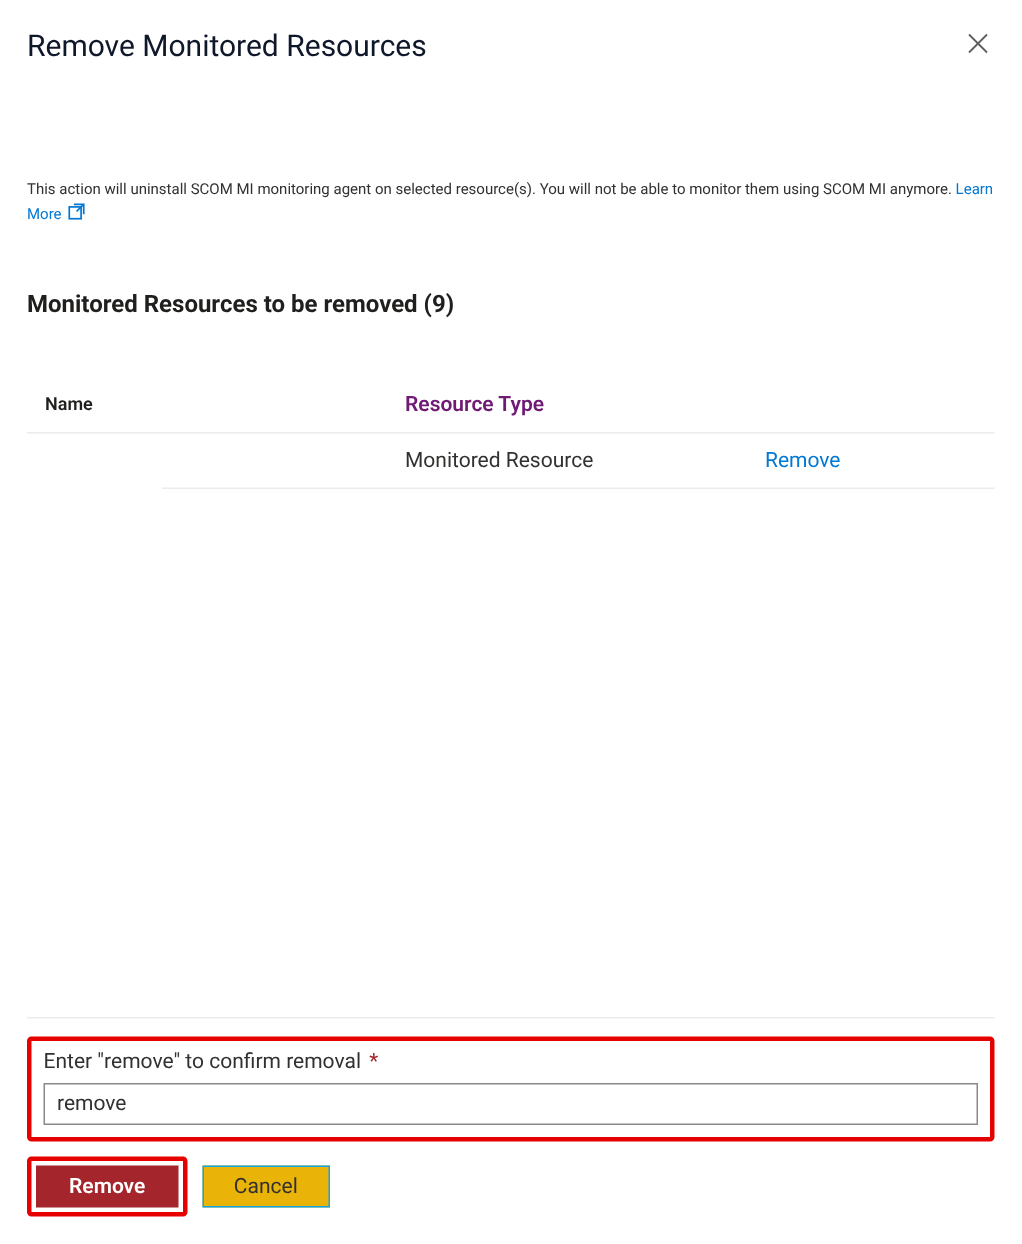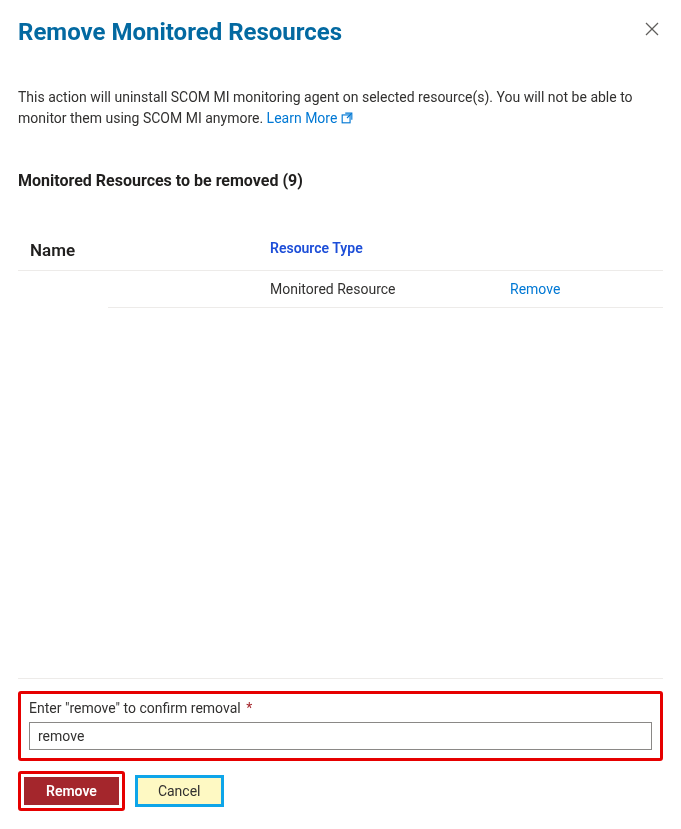--- a/index.html
+++ b/index.html
@@ -18,45 +18,46 @@
       flex-direction: column;
       padding: 18px 18px 18px 18px;
     }
     .dialog-header {
       display: flex;
       justify-content: space-between;
       align-items: flex-start;
       margin-bottom: 40px;
     }
     .dialog-title {
-      font-size: 24px;
-      font-weight: 700;
-      color: #0369a1;
+      font-size: 20px;
+      font-weight: 400;
+      color: #0f172a;
       line-height: 1.2;
     }
     .close-btn {
       background: none;
       border: none;
       cursor: pointer;
       padding: 4px;
       color: #605e5c;
       display: flex;
       align-items: center;
       justify-content: center;
     }
     .close-btn svg {
       width: 14px;
       height: 14px;
       stroke: currentColor;
     }
     .description {
-      font-size: 14px;
+      font-size: 10px;
       line-height: 1.5;
       color: #323130;
       margin-bottom: 40px;
+      margin-top: 36px;
     }
     .learn-more-link {
       color: #0078d4;
       text-decoration: none;
       cursor: pointer;
     }
     .external-icon {
       display: inline-block;
       vertical-align: -2px;
       margin-left: 3px;
@@ -67,29 +68,29 @@
       color: #201f1e;
       margin-bottom: 30px;
     }
     .table-header {
       display: flex;
       padding: 20px 12px 10px 12px;
       border-bottom: 1px solid #edebe9;
     }
     .col-name {
       flex: 0 0 240px;
-      font-size: 17px;
+      font-size: 12px;
       font-weight: 600;
       color: #201f1e;
     }
     .col-type {
       flex: 0 0 240px;
       font-size: 14px;
       font-weight: 600;
-      color: #1d4ed8;
+      color: #701a75;
     }
     .table-row {
       display: flex;
       align-items: flex-end;
       padding: 10px 12px;
       border-bottom: 1px solid #edebe9;
       margin-left: 90px;
     }
     .cell-name {
       flex: 0 0 150px;
@@ -158,23 +159,23 @@
       background: #a4262c;
       color: #fff;
       border: none;
       padding: 6px 22px;
       font-size: 14px;
       font-weight: 600;
       cursor: pointer;
       font-family: inherit;
     }
     .secondary-btn {
-      background: #fef9c3;
-      color: #323130;
-      border: 3px solid #0ea5e9;
+      background: #eab308;
+      color: #323130;
+      border: 1px solid #0ea5e9;
       padding: 5px 20px;
       font-size: 14px;
       cursor: pointer;
       font-family: inherit;
     }
   </style>
 </head>
 <body>
 
 <div class="dialog-header">

